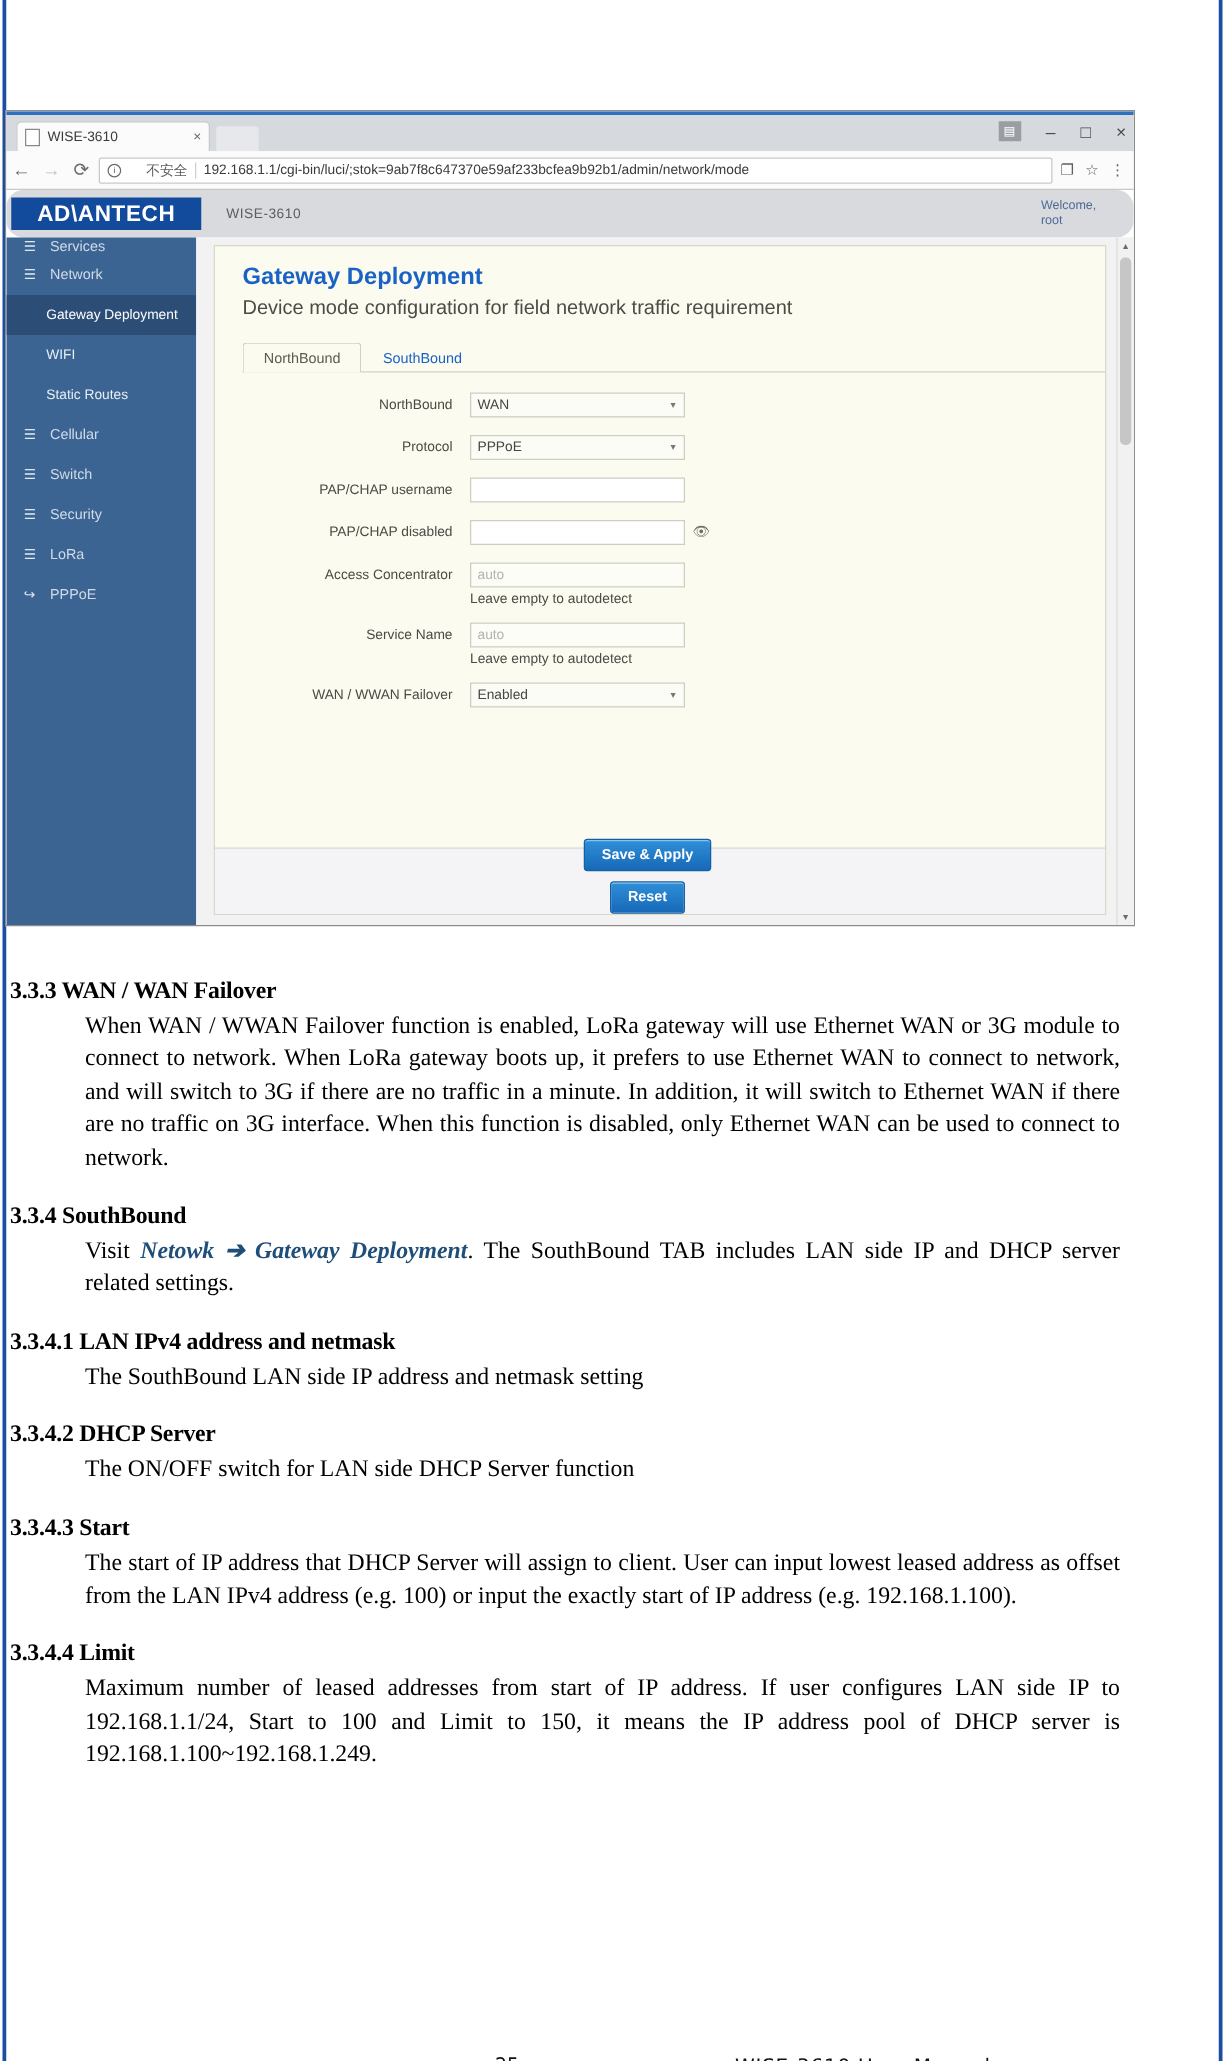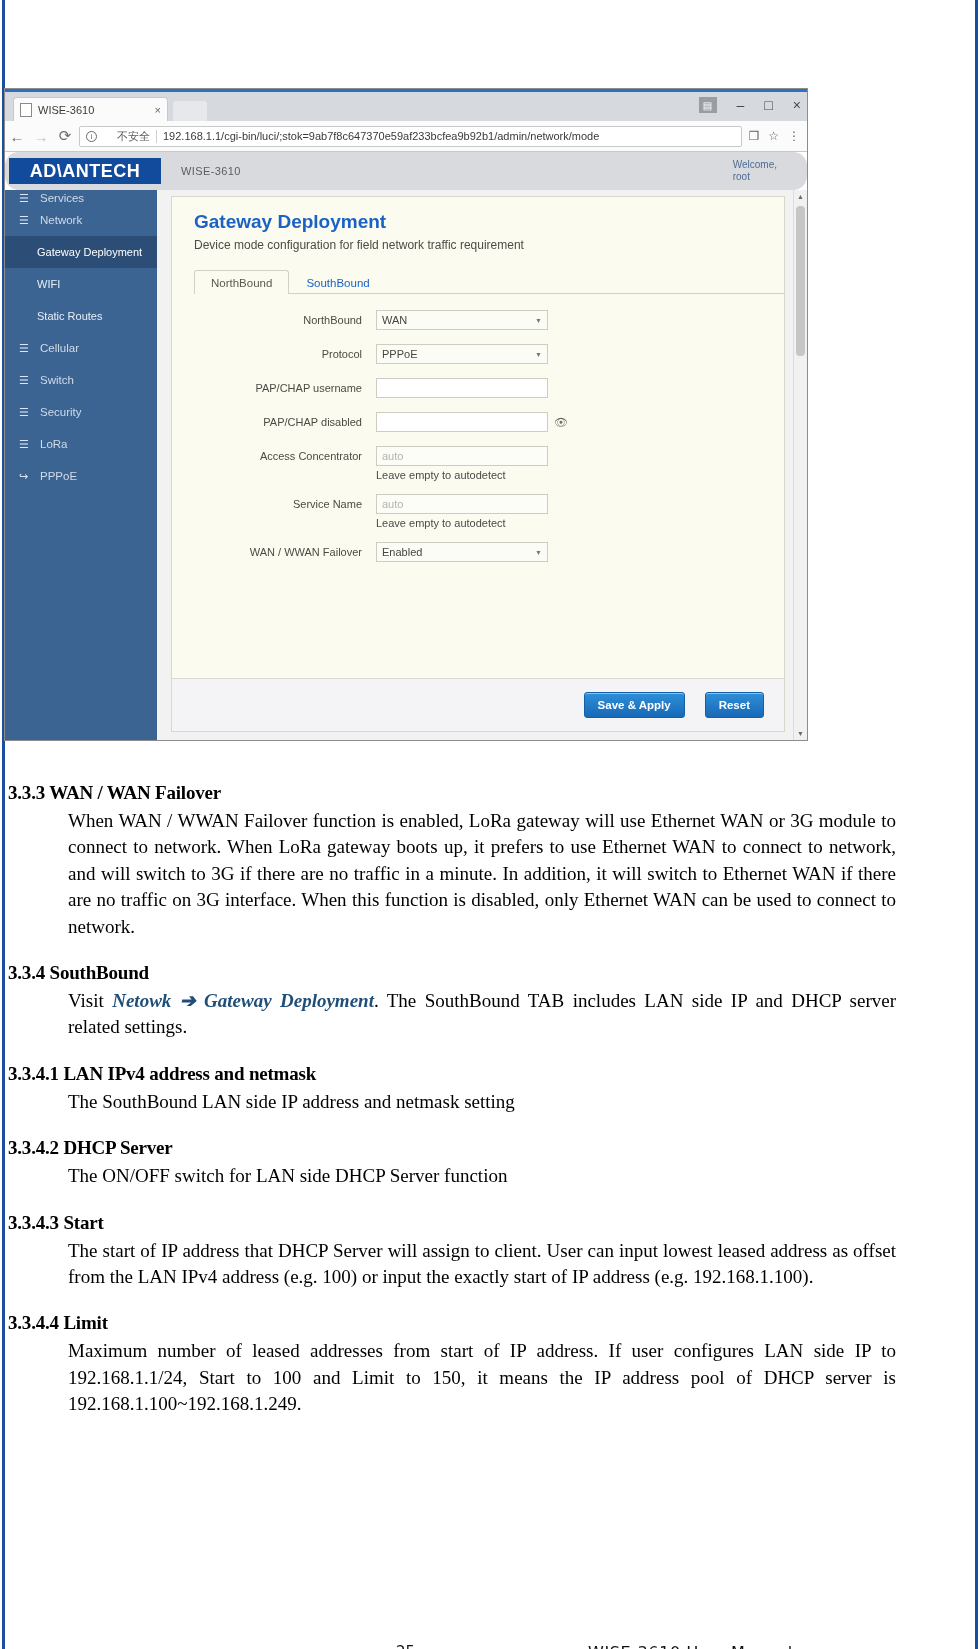--- a/index.html
+++ b/index.html
@@ -25,21 +25,21 @@
     position: absolute;
     right: 2px; top: 0; width: 3px; height: 1649px;
     background: #1b4ea0;
   }
 
   
   .figure {
     position: absolute;
     left: 4px;
     top: 88px;
-    width: 804px;
+    width: 904px;
     height: 653px;
     border: 1px solid #8c8c8c;
     background: #ffffff;
     box-sizing: border-box;
     overflow: hidden;
   }
 
   
   .browser-topstrip {
     position: absolute; left: 0; top: 0; width: 100%; height: 3px;
@@ -216,21 +216,21 @@
   .panel-title {
     margin: 14px 0 0 22px;
     font-family: "Liberation Sans", sans-serif;
     font-weight: bold;
     font-size: 19px;
     color: #1a62c4;
   }
   .panel-sub {
     margin: 5px 0 0 22px;
     font-family: "Liberation Sans", sans-serif;
-    font-size: 12px;
+    font-size: 16px;
     color: #4c4c47;
   }
   .tabs {
     margin: 18px 0 0 22px;
     display: flex; align-items: flex-end;
     border-bottom: 1px solid #d2d2c4;
     padding-right: 16px;
   }
   .ftab {
     padding: 6px 16px 5px 16px;
@@ -299,21 +299,22 @@
     color: #6d6d64;
   }
 
   .panel-footer {
     position: absolute; left: 0; right: 0; bottom: 0;
     height: 52px;
     background: #f4f4f6;
     border-top: 1px solid #dadad0;
     display: flex; align-items: center; justify-content: flex-end;
     padding-right: 20px;
-    gap: 20px;
+    gap: 8px;
+    flex-direction: column;
   }
   .btn {
     font-family: "Liberation Sans", sans-serif;
     font-size: 11.5px;
     font-weight: bold;
     color: #ffffff;
     background: linear-gradient(#2f8fd8, #1769b8);
     border: 1px solid #1360a8;
     border-radius: 3px;
     padding: 6px 13px;

